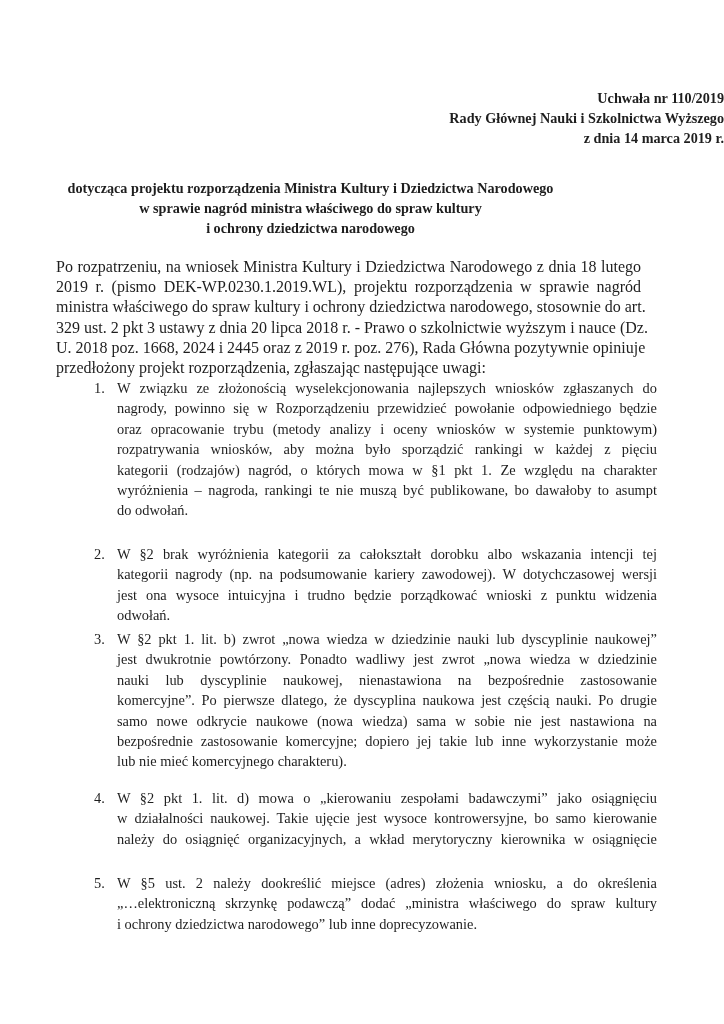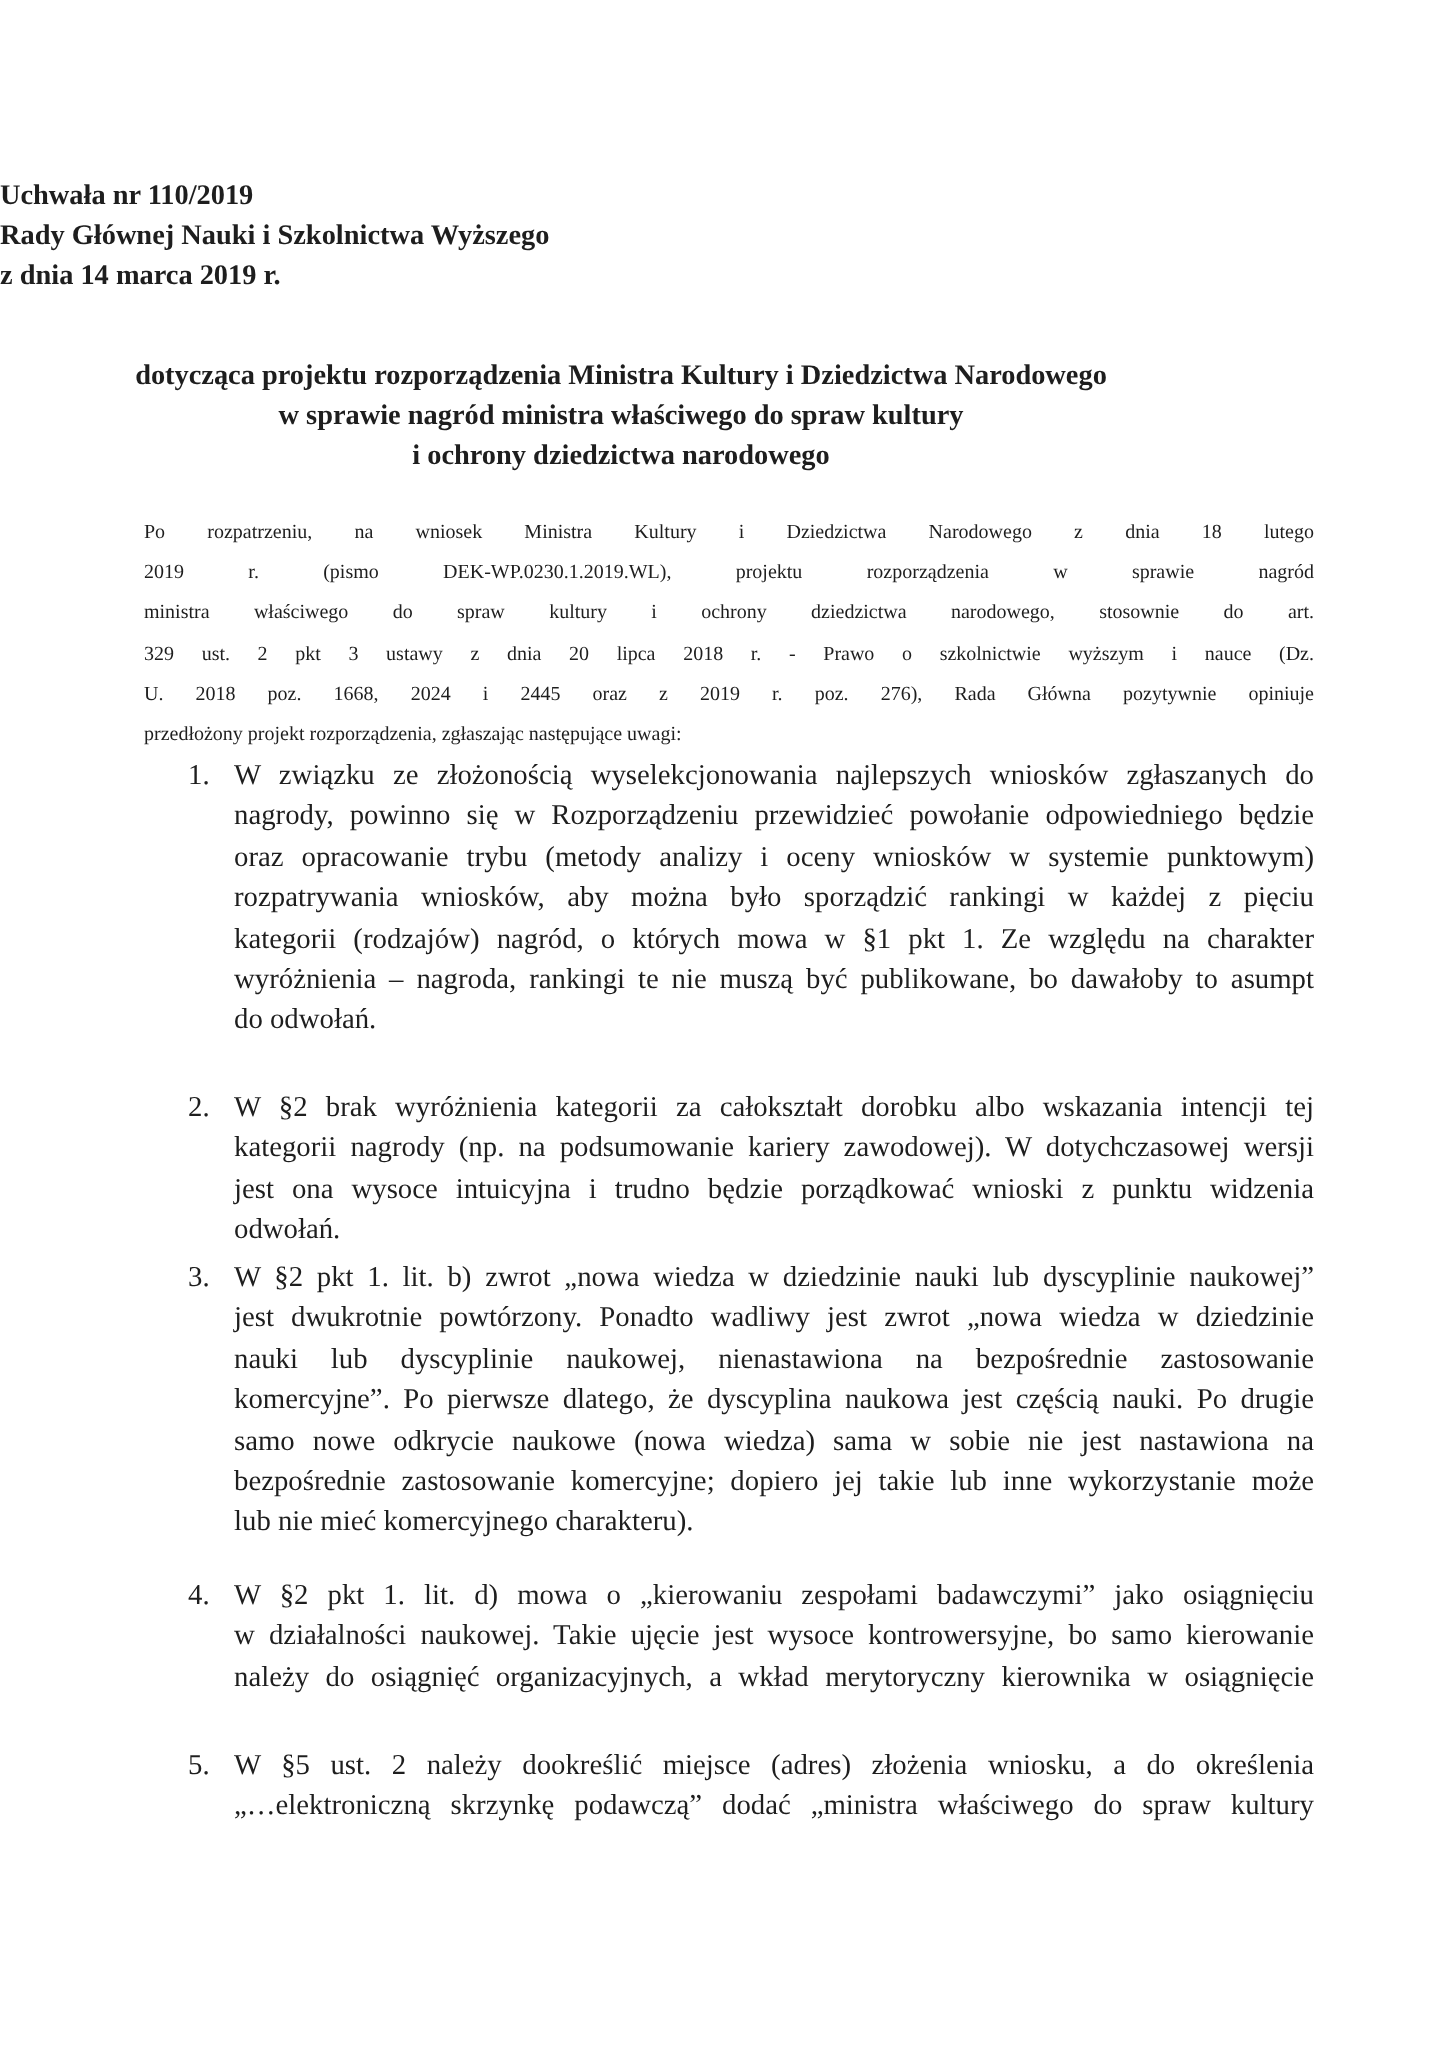--- a/index.html
+++ b/index.html
@@ -19,41 +19,41 @@
       position: absolute;
       left: 0; top: 0;
       width: 724px; height: 1024px;
       background: #ffffff;
     }
     .header {
       position: absolute;
       top: 88px;
       left: 0;
       width: 724px;
-      text-align: left;
+      text-align: right;
       font-weight: bold;
       font-size: 14.2px;
       line-height: 20px;
     }
     .subject {
       position: absolute;
       top: 178px;
       left: 0;
       width: 621px;
       text-align: center;
       font-weight: bold;
       font-size: 14.2px;
       line-height: 20px;
     }
     .intro {
       position: absolute;
       top: 257px;
-      left: 72px;
+      left: 56px;
       width: 585px;
-      font-size: 10px;
+      font-size: 16px;
       line-height: 20.2px;
       text-align: justify;
     }
     .intro .line { display: block; text-align: justify; text-align-last: justify; white-space: nowrap; }
     .intro .line.last { text-align-last: left; }
     .list {
       position: absolute;
       left: 94px;
       width: 563px;
       margin: 0;
@@ -154,17 +154,18 @@
         <span class="line">w działalności naukowej. Takie ujęcie jest wysoce kontrowersyjne, bo samo kierowanie</span>
         <span class="line">należy do osiągnięć organizacyjnych, a wkład merytoryczny kierownika w osiągnięcie</span>
       </div>
     </div>
 
     <div class="item" style="top:873px;">
       <span class="num">5.</span>
       <div class="body">
         <span class="line">W §5 ust. 2 należy dookreślić miejsce (adres) złożenia wniosku, a do określenia</span>
         <span class="line">„…elektroniczną skrzynkę podawczą” dodać „ministra właściwego do spraw kultury</span>
+        <span class="line last">i ochrony dziedzictwa narodowego” lub inne doprecyzowanie.</span>
       </div>
     </div>
 
   </div>
 </div>
 
 </body></html>

